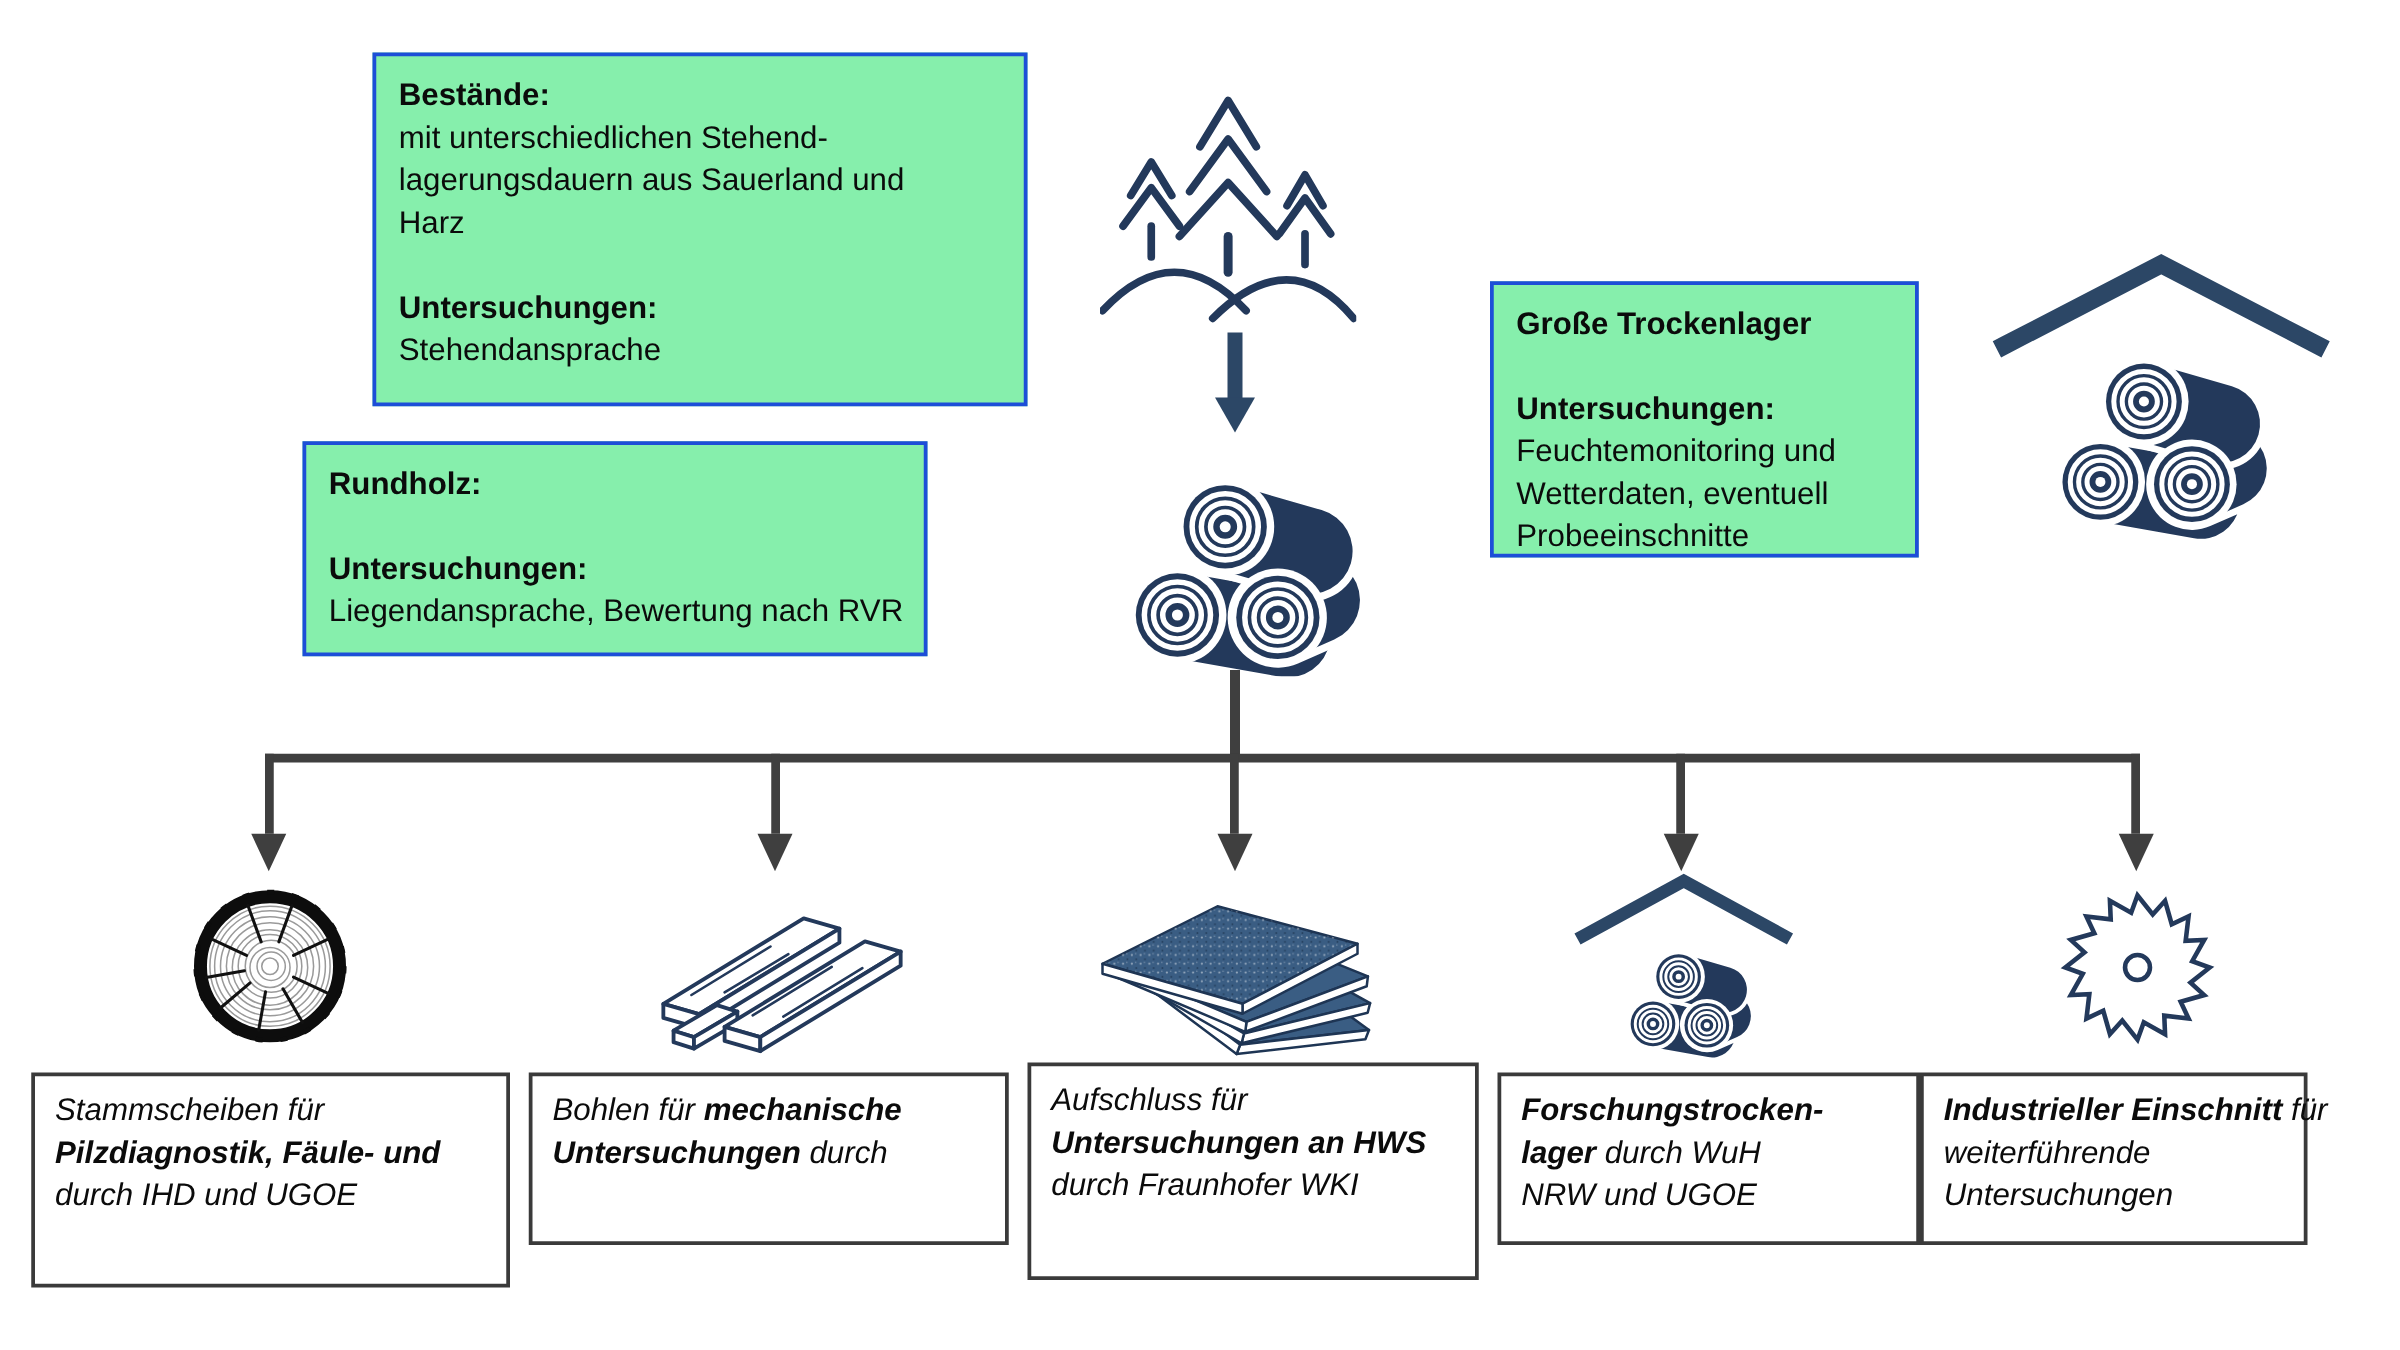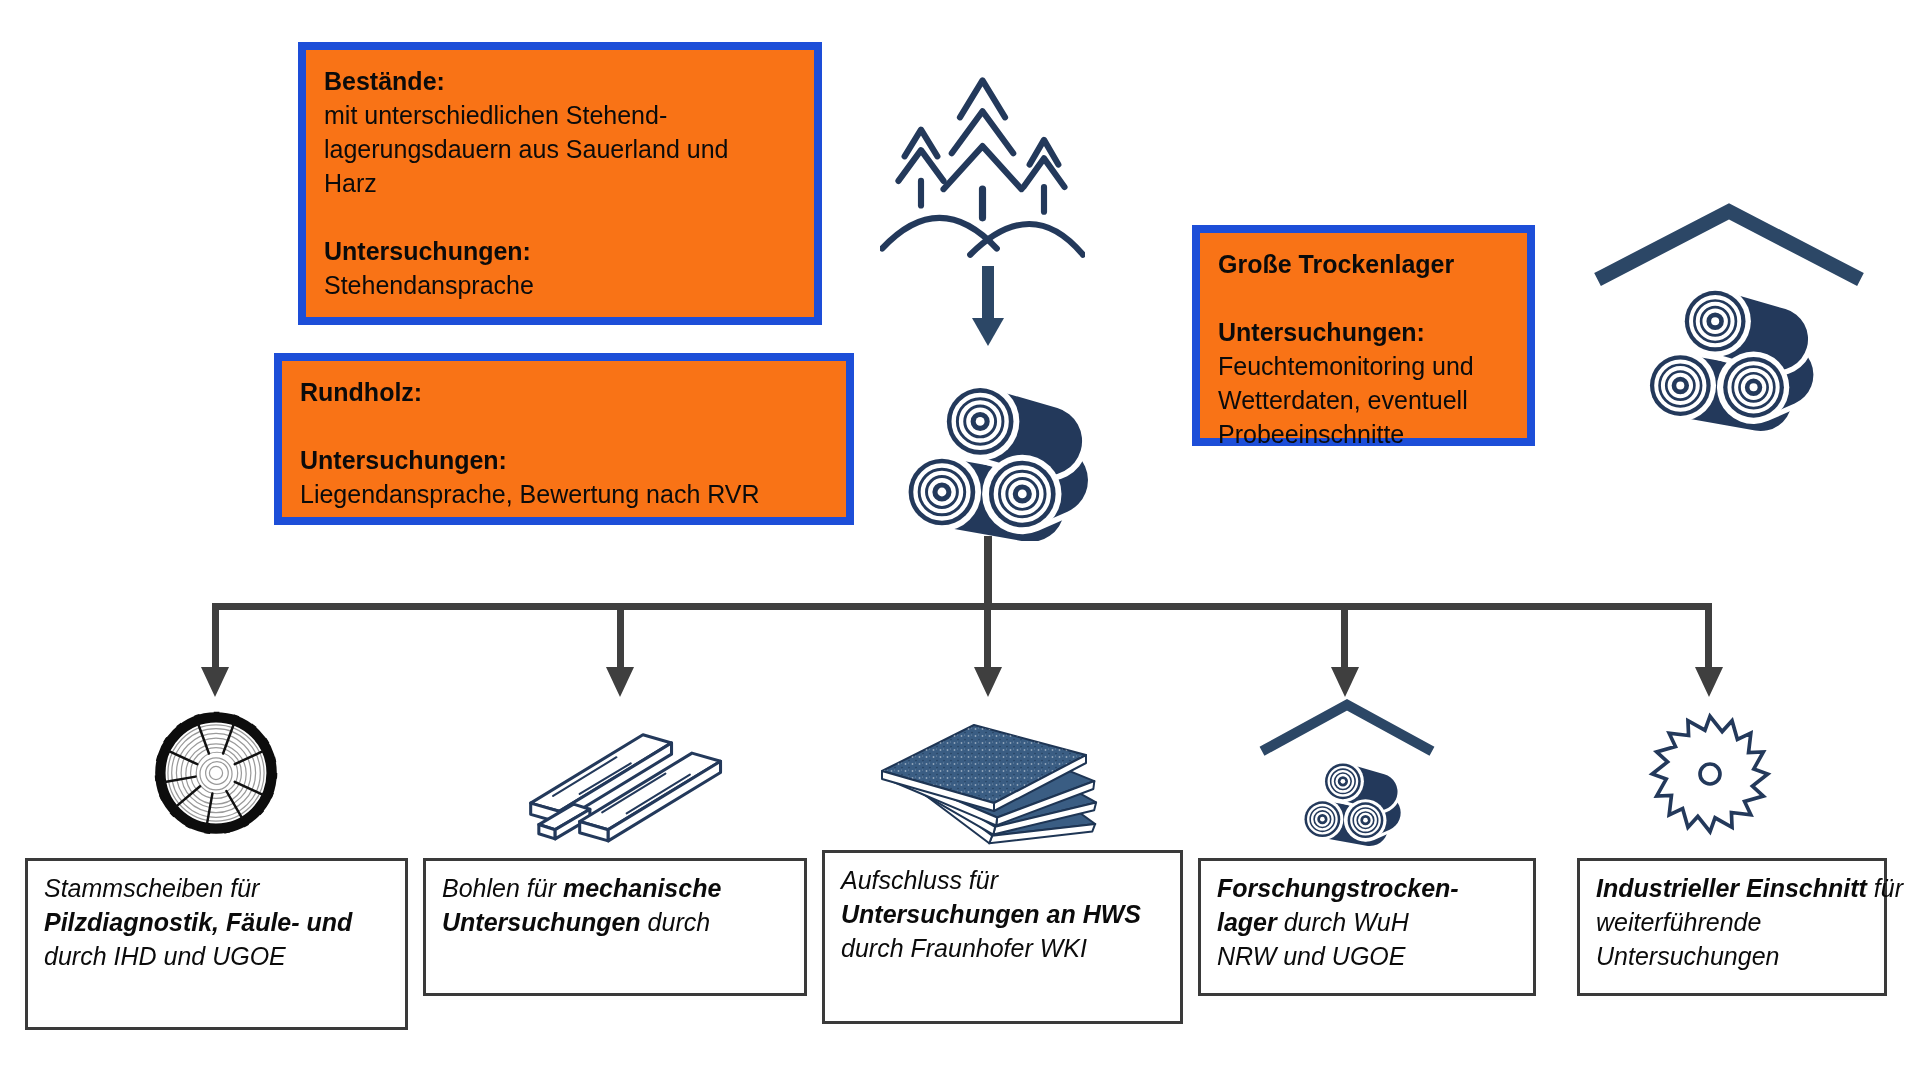--- a/index.html
+++ b/index.html
@@ -1,18 +1,18 @@
 <!DOCTYPE html>
 <html><head>
 <meta charset="utf-8">
 <style>
   html,body{margin:0;padding:0;background:#ffffff;}
   .stage{position:relative;width:1920px;height:1080px;background:#fff;overflow:hidden;
          font-family:"Liberation Sans",sans-serif;color:#0b0b0b;}
-  .obox{position:absolute;border:8px solid #1d4ed8;background:#f97316;box-sizing:border-box;padding:14px 18px;}
+  .obox{position:absolute;border:3px solid #1d4ed8;background:#86efac;box-sizing:border-box;padding:14px 18px;}
   .bbox{position:absolute;border:3px solid #3a3a3a;background:#fff;box-sizing:border-box;padding:10px 16px;font-style:italic;}
   .tline{font-size:25px;line-height:34px;white-space:nowrap;}
   .tline .b{font-weight:bold;}
   .icon{position:absolute;}
   .shaft{position:absolute;background:#3f3f3f;}
   .head{position:absolute;width:0;height:0;border-left:14px solid transparent;border-right:14px solid transparent;border-top:30px solid #3f3f3f;}
   .navy-shaft{position:absolute;background:#2c4766;}
   .navy-head{position:absolute;width:0;height:0;border-left:16px solid transparent;border-right:16px solid transparent;border-top:28px solid #2c4766;}
 </style>
 </head>
@@ -62,21 +62,21 @@
   <div class="obox" id="b1" style="left:298px;top:42px;width:524px;height:283px;">
       <div class="tline"><span class="b">Bestände:</span></div>
       <div class="tline"><span>mit unterschiedlichen Stehend-</span></div>
       <div class="tline"><span>lagerungsdauern aus Sauerland und</span></div>
       <div class="tline"><span>Harz</span></div>
       <div class="tline">&nbsp;</div>
       <div class="tline"><span class="b">Untersuchungen:</span></div>
       <div class="tline"><span>Stehendansprache</span></div>
     </div>
 
-  <div class="obox" id="b2" style="left:242px;top:353px;width:580px;height:172px;margin-left:32px;">
+  <div class="obox" id="b2" style="left:242px;top:353px;width:500px;height:172px;">
       <div class="tline"><span class="b">Rundholz:</span></div>
       <div class="tline">&nbsp;</div>
       <div class="tline"><span class="b">Untersuchungen:</span></div>
       <div class="tline"><span>Liegendansprache, Bewertung nach RVR</span></div>
     </div>
 
   <div class="obox" id="b3" style="left:1192px;top:225px;width:343px;height:221px;">
       <div class="tline"><span class="b">Große Trockenlager</span></div>
       <div class="tline">&nbsp;</div>
       <div class="tline"><span class="b">Untersuchungen:</span></div>
@@ -239,19 +239,19 @@
       <div class="tline"><span class="b">Untersuchungen an HWS</span></div>
       <div class="tline"><span>durch Fraunhofer WKI</span></div>
     </div>
 
   <div class="bbox" style="left:1198px;top:858px;width:338px;height:138px;">
       <div class="tline"><span class="b">Forschungstrocken-</span></div>
       <div class="tline"><span class="b">lager</span><span> durch WuH</span></div>
       <div class="tline"><span>NRW und UGOE</span></div>
     </div>
 
-  <div class="bbox" style="left:1577px;top:858px;width:310px;height:138px;">
+  <div class="bbox" style="left:1536px;top:858px;width:310px;height:138px;">
       <div class="tline"><span class="b">Industrieller Einschnitt</span><span> für</span></div>
       <div class="tline"><span>weiterführende</span></div>
       <div class="tline"><span>Untersuchungen</span></div>
     </div>
 
 </div>
 
 </body></html>

